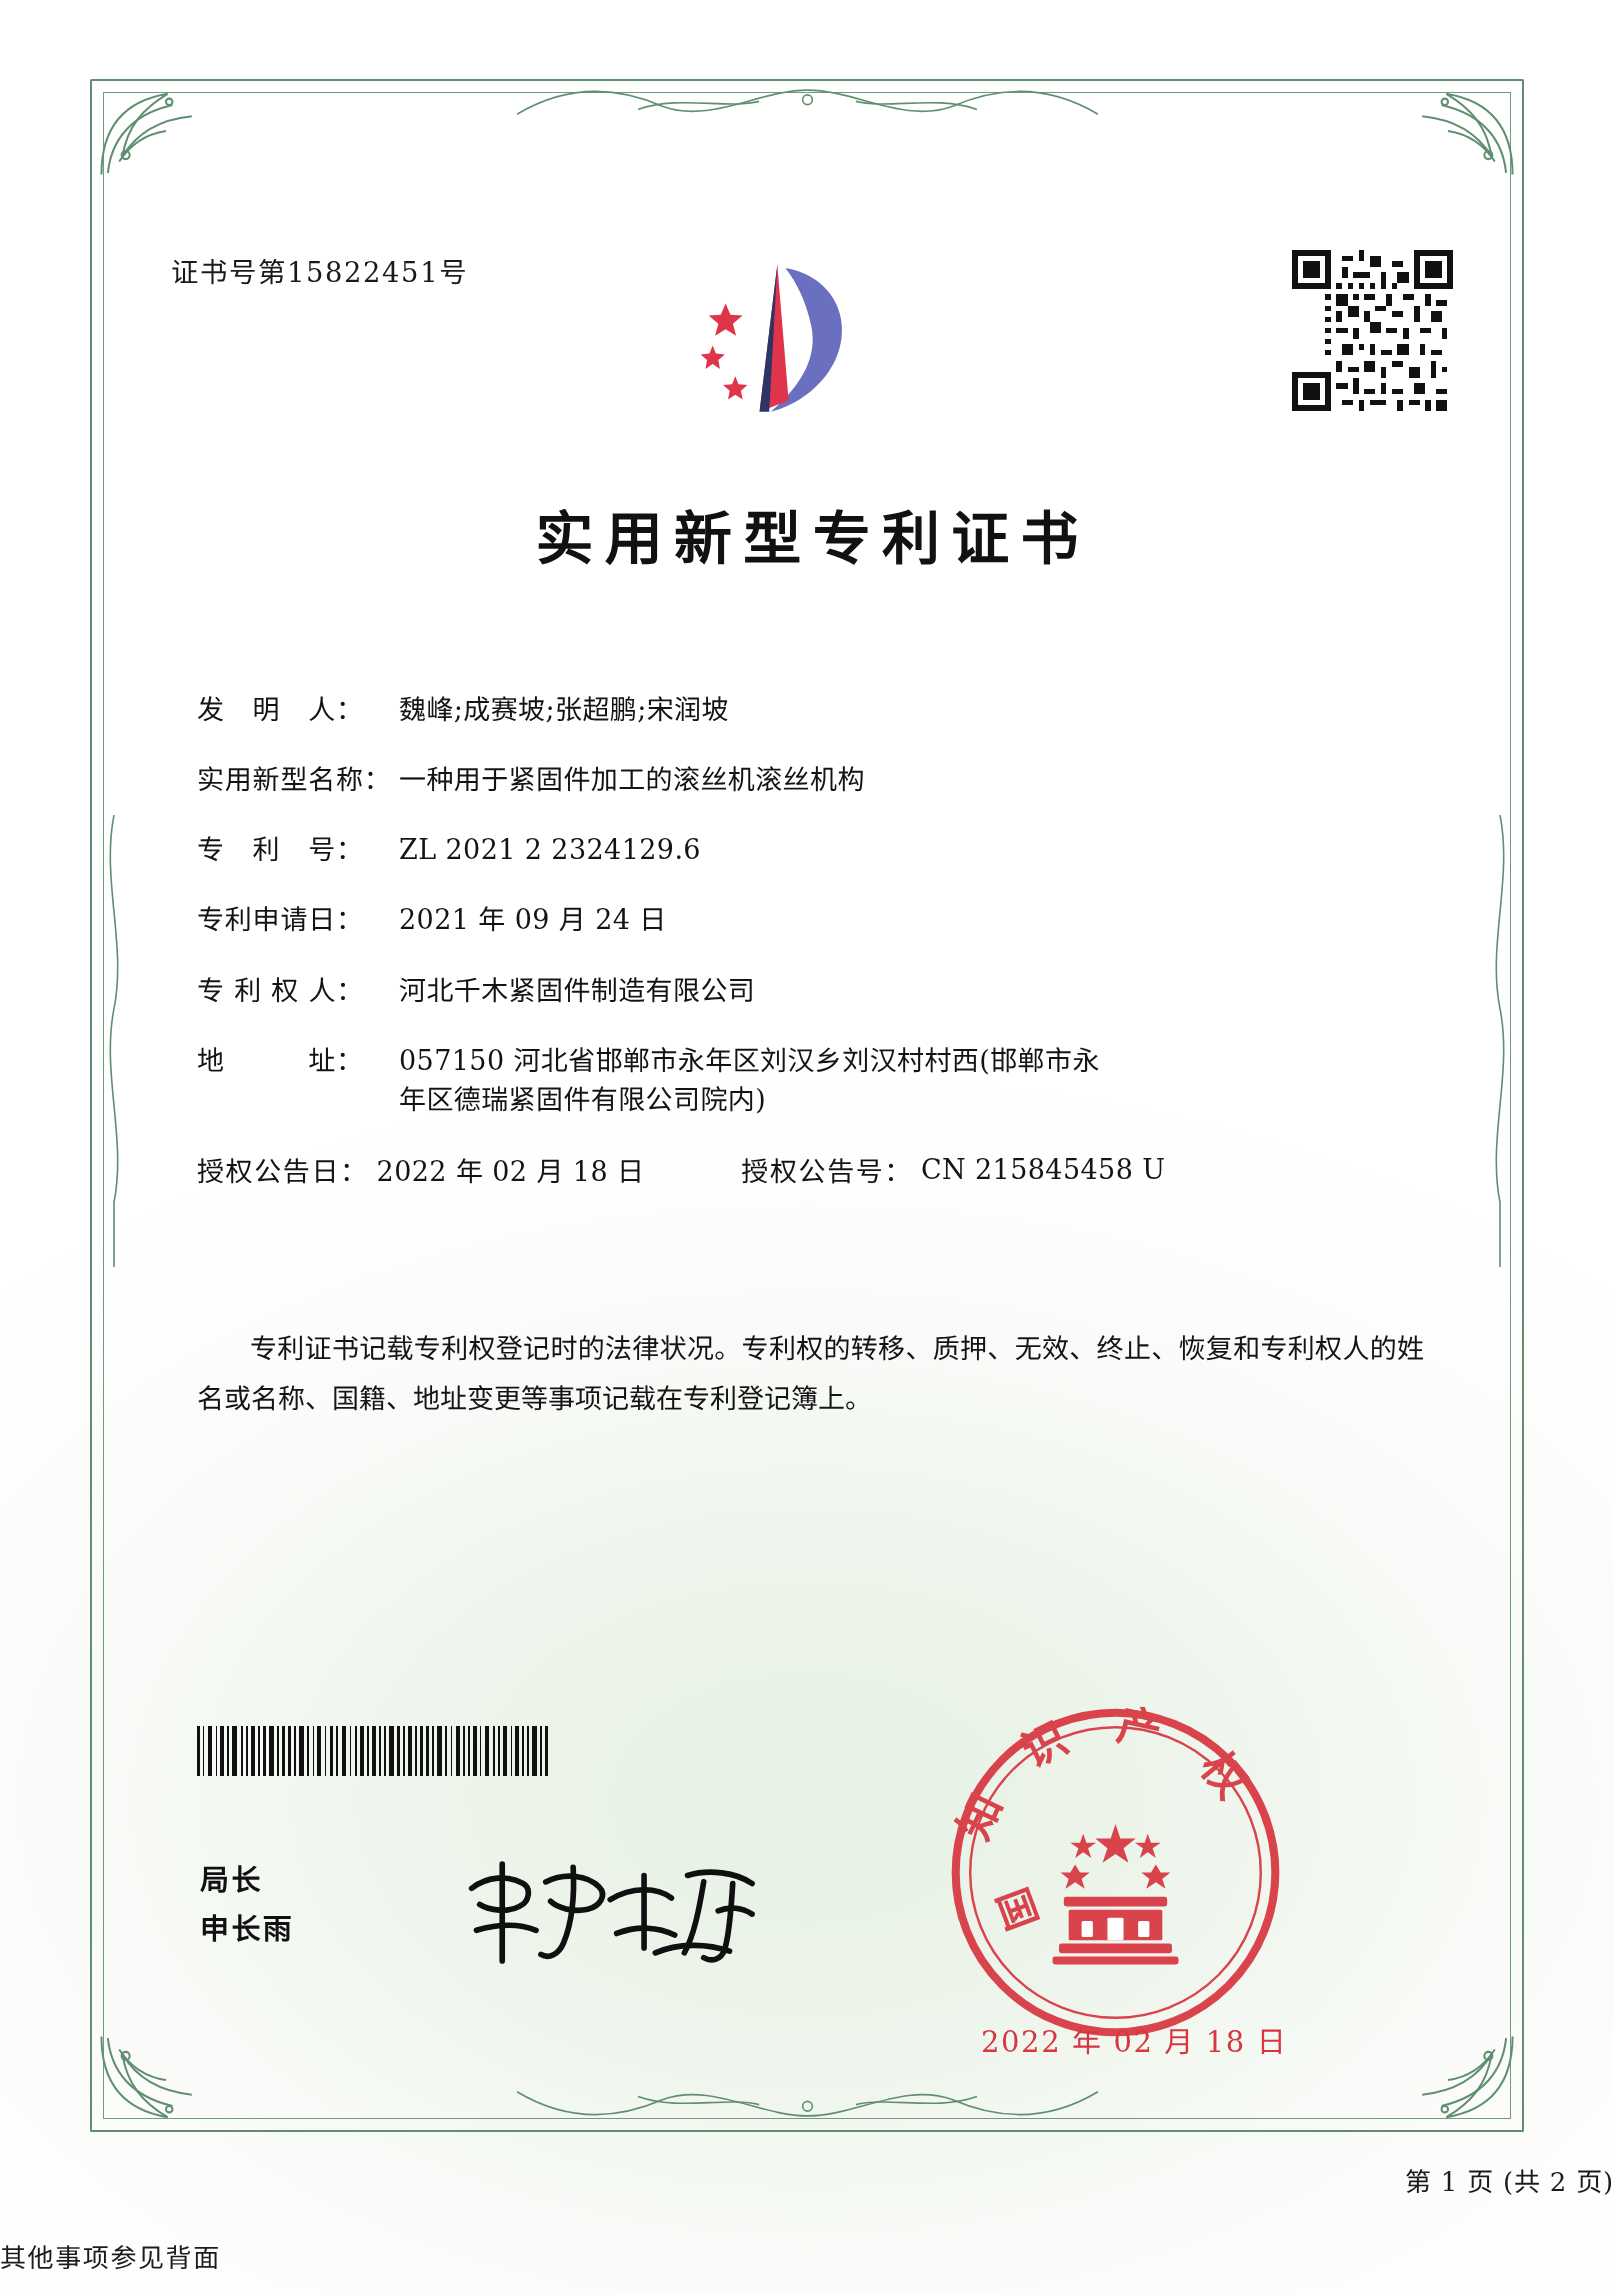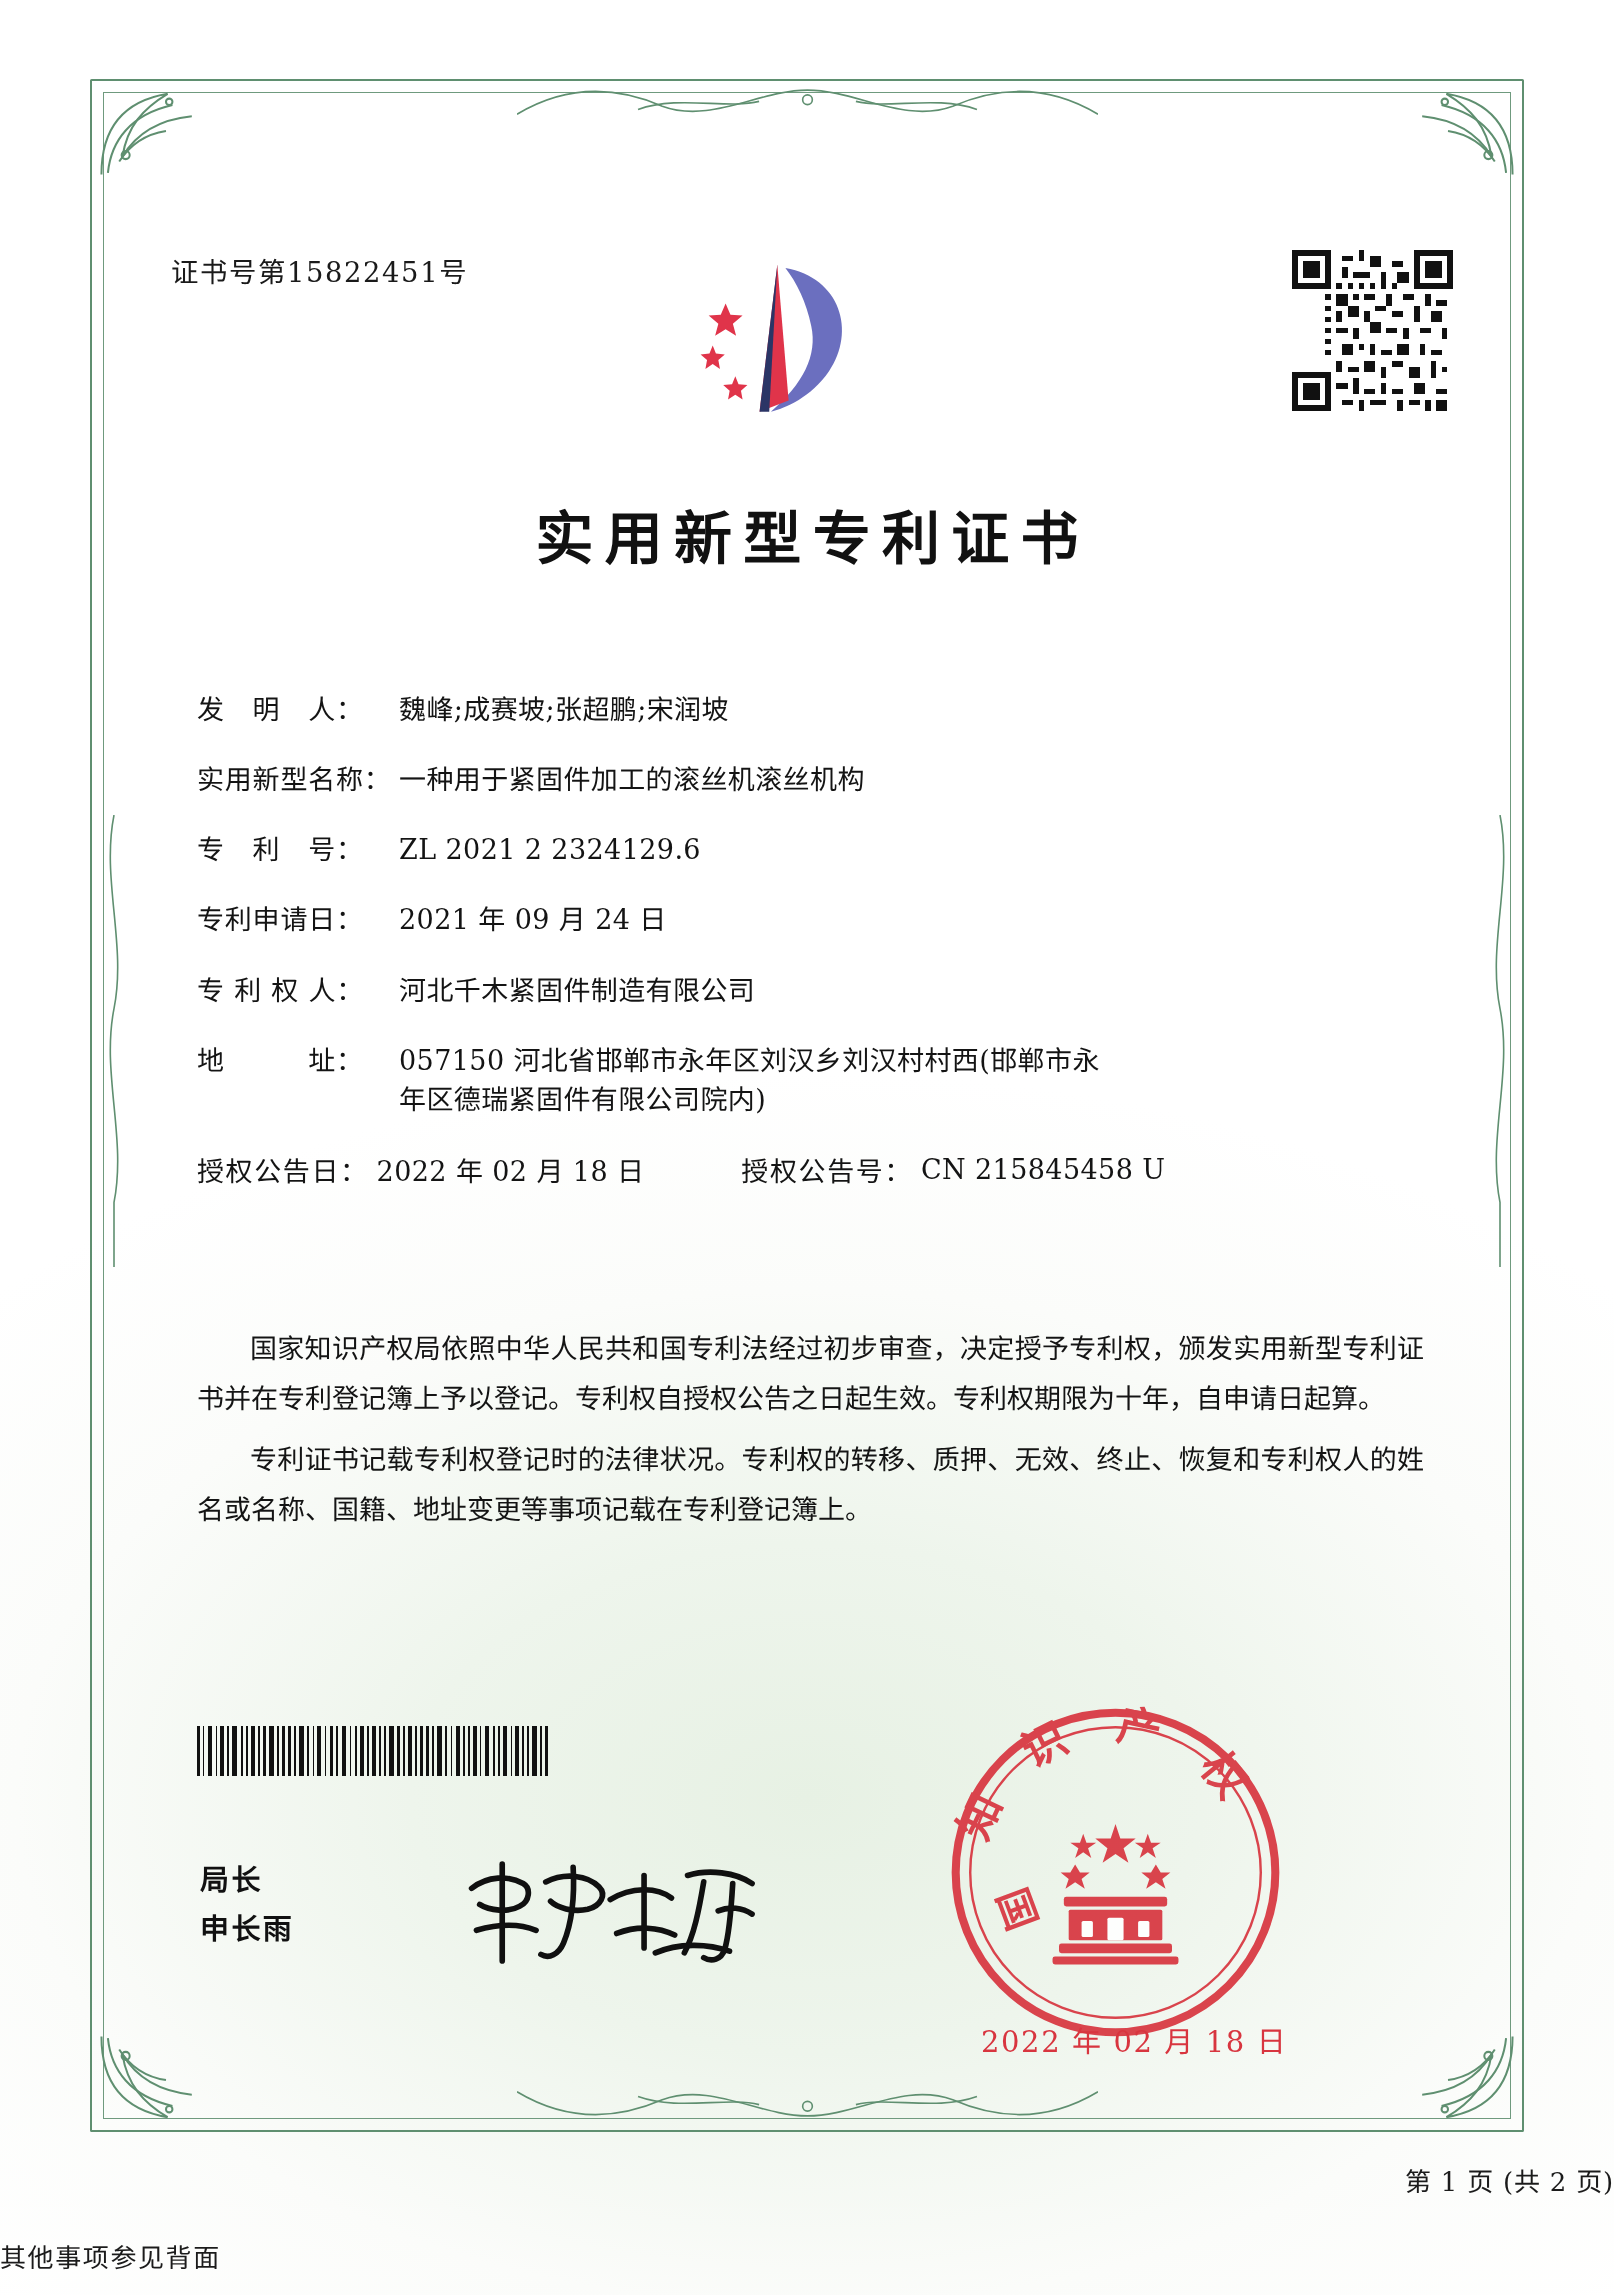--- a/index.html
+++ b/index.html
@@ -466,21 +466,20 @@
     <div class="row-grant">
       <span class="g-label">授权公告日：</span>
       <span class="g-value">2022 年 02 月 18 日</span>
       <span class="g-gap"></span>
       <span class="g-label">授权公告号：</span>
       <span class="g-value">CN 215845458 U</span>
     </div>
   </div>
 
   <div class="paragraphs">
-    <p>国家知识产权局依照中华人民共和国专利法经过初步审查，决定授予专利权，颁发实用新型专利证书并在专利登记簿上予以登记。专利权自授权公告之日起生效。专利权期限为十年，自申请日起算。</p>
     <p>专利证书记载专利权登记时的法律状况。专利权的转移、质押、无效、终止、恢复和专利权人的姓名或名称、国籍、地址变更等事项记载在专利登记簿上。</p>
   </div>
 
   <div class="barcode">
     <svg viewBox="0 0 500 62" preserveAspectRatio="none" shape-rendering="crispEdges">
       <rect width="500" height="62" fill="#ffffff" opacity="0"></rect>
       <g fill="#111111">
         <rect x="0" y="0" width="4" height="62"></rect>
           <rect x="7" y="0" width="2" height="62"></rect>
         <rect x="13" y="0" width="6" height="62"></rect>

